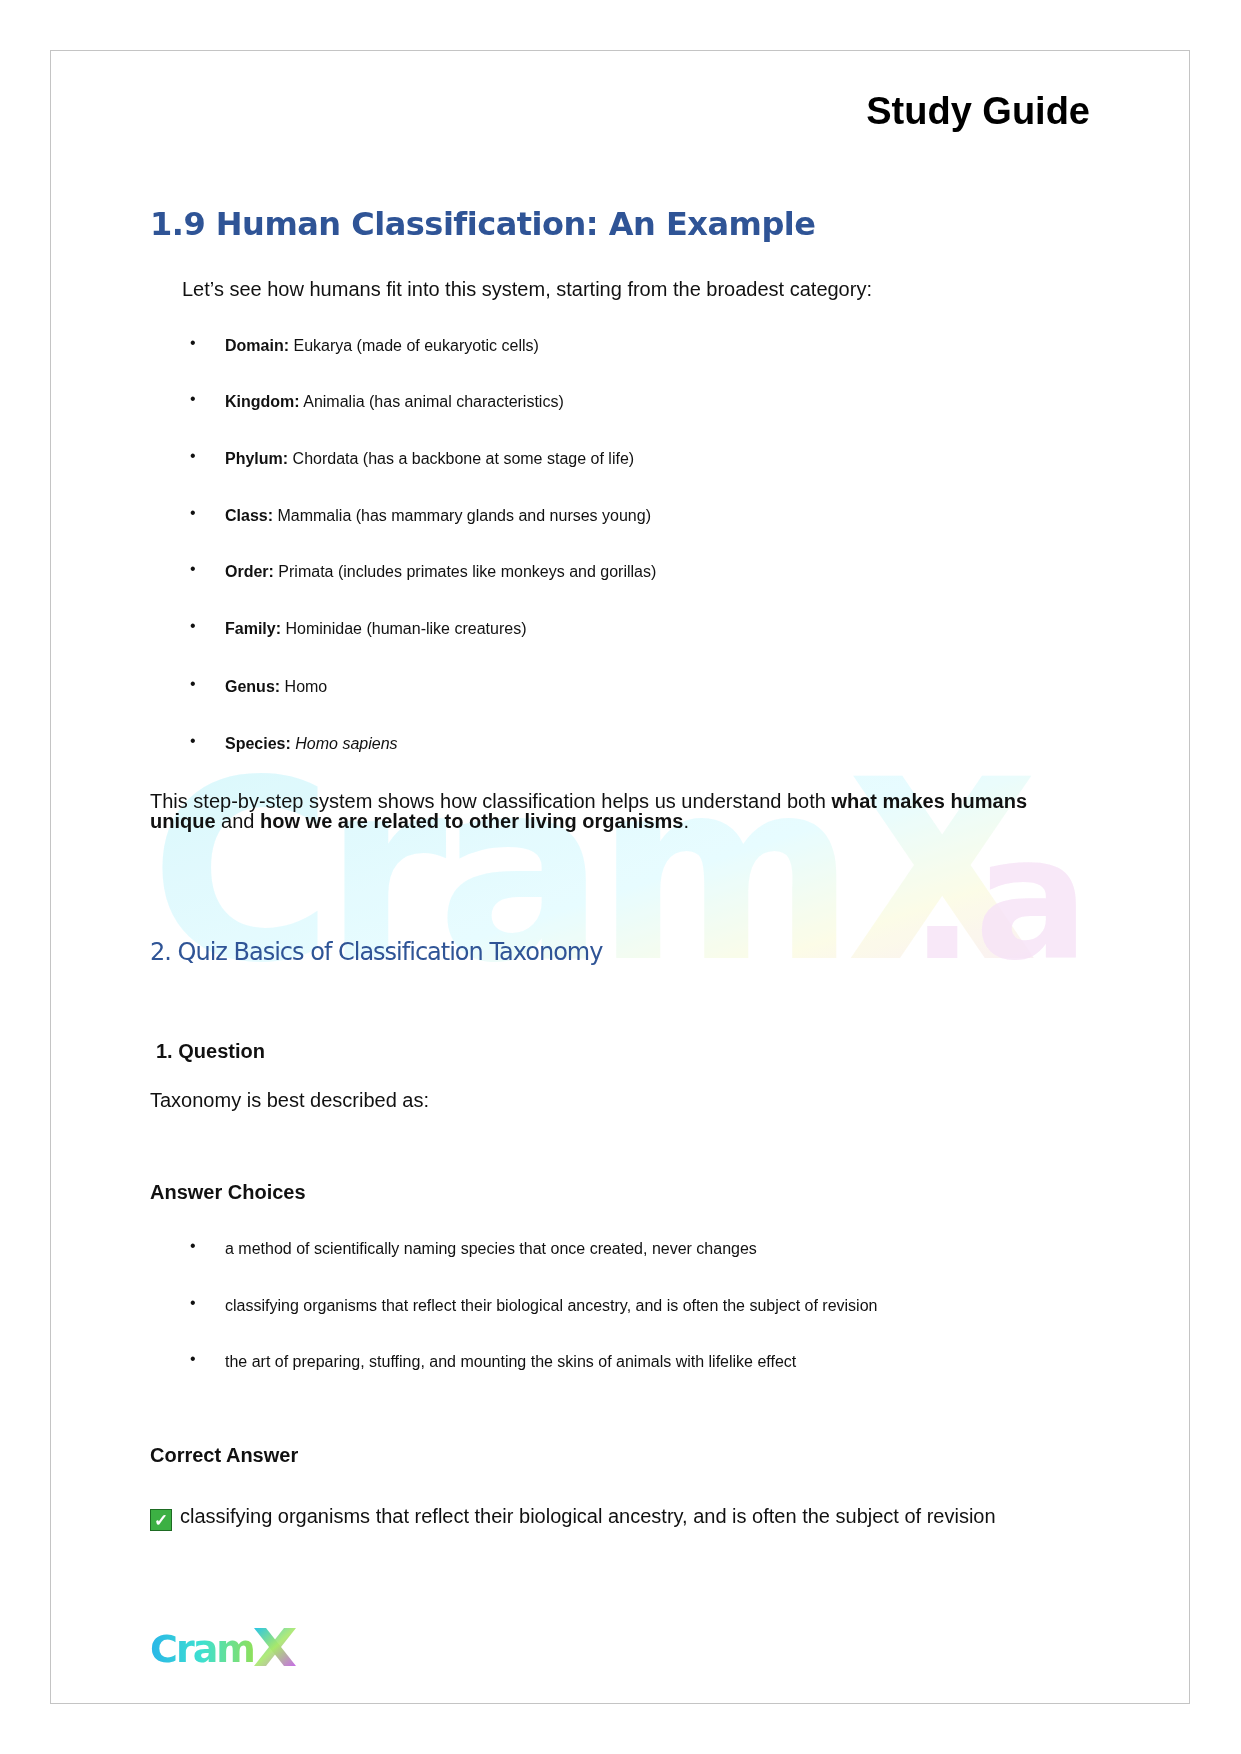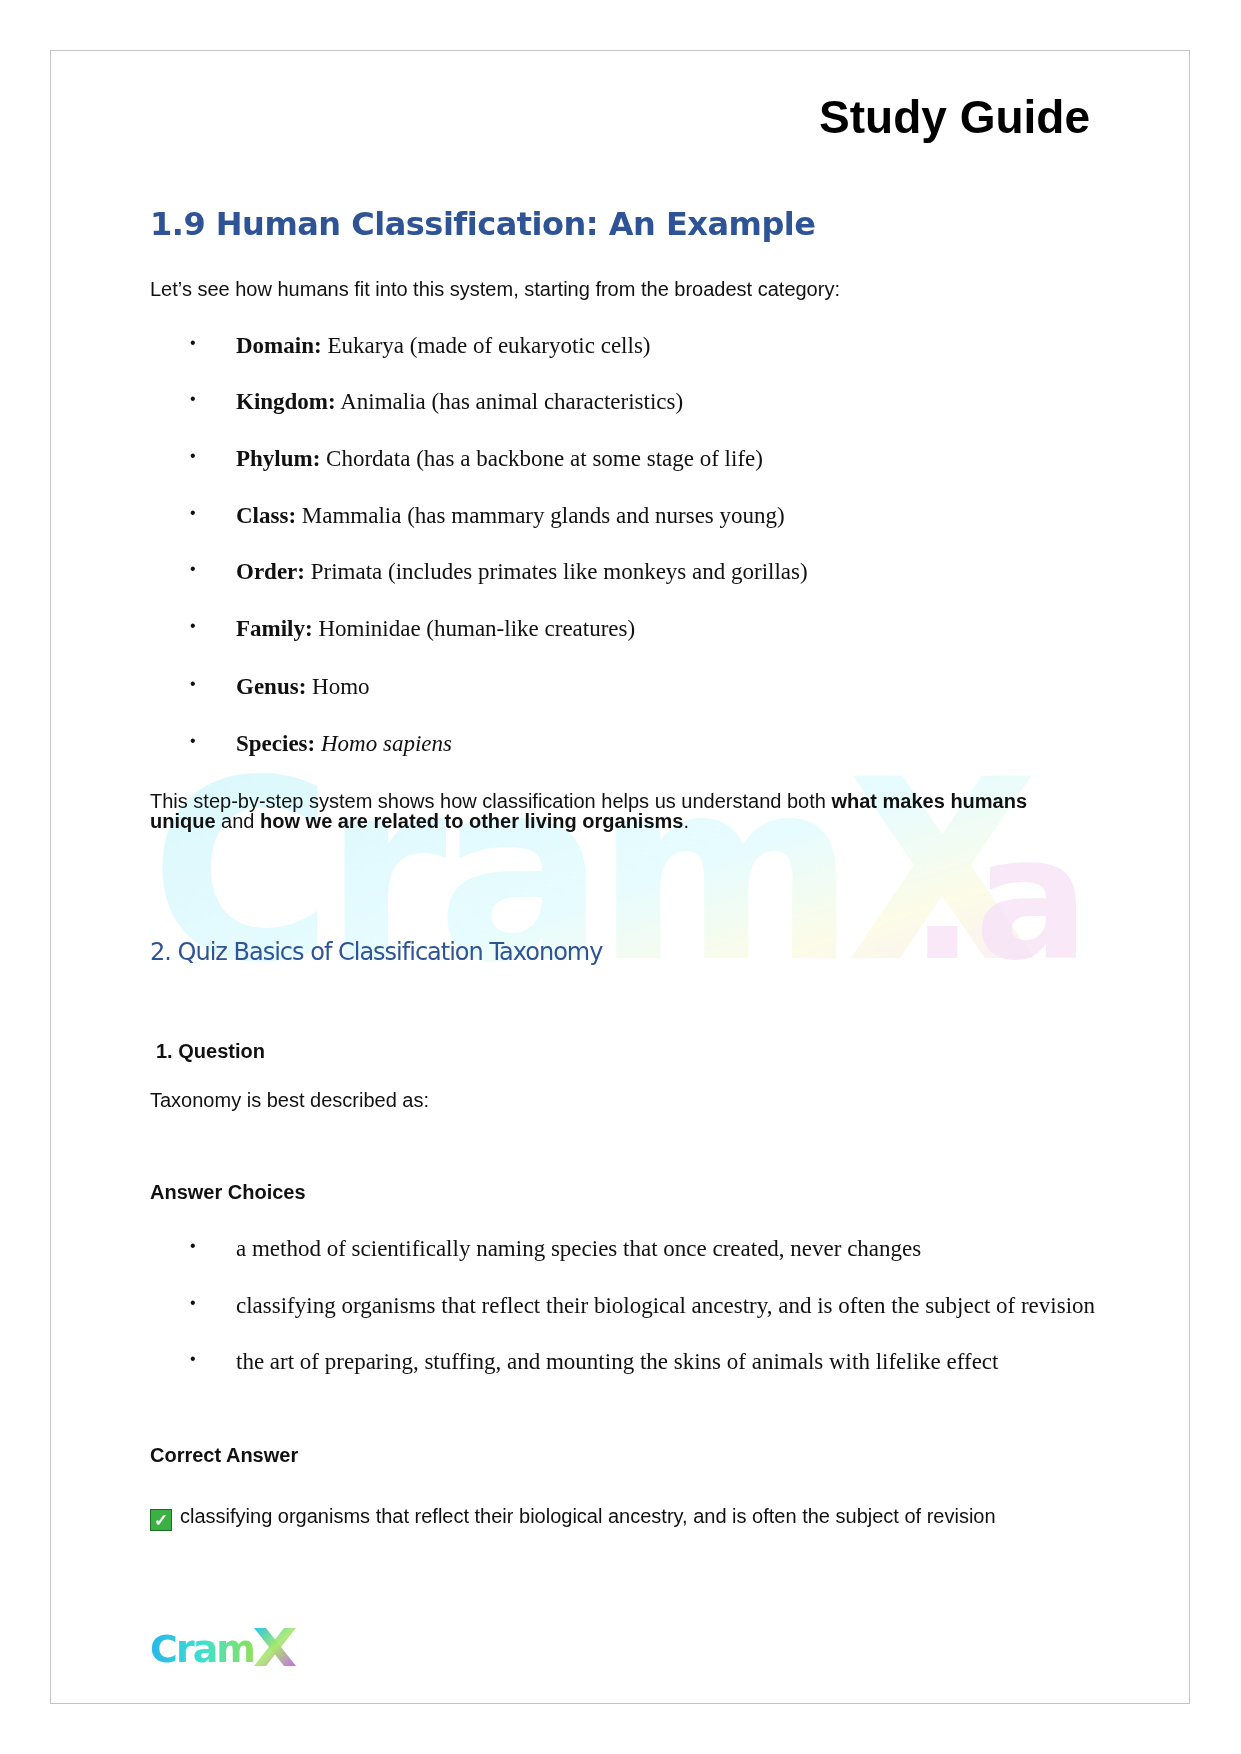--- a/index.html
+++ b/index.html
@@ -1,28 +1,28 @@
 <!DOCTYPE html>
 <html><head>
 <meta charset="utf-8">
 <style>
   html, body { margin:0; padding:0; background:#ffffff; }
   body { width:1241px; height:1754px; position:relative; overflow:hidden;
          font-family:"Liberation Sans", sans-serif; color:#111; }
   .page-border { position:absolute; left:50px; top:50px; width:1140px; height:1654px;
                  border:1px solid #c4c4c4; box-sizing:border-box; }
   .abs { position:absolute; white-space:nowrap; }
-  .doc-title { right:151px; top:90px; font-size:46px; font-weight:bold; color:#000;margin-left:32px; }
+  .doc-title { right:151px; top:90px; font-size:38px; font-weight:bold; color:#000;margin-left:32px; }
   .h-section { left:150px; font-size:32px; font-weight:bold; color:#2f5496;
                font-family:"DejaVu Sans", sans-serif; letter-spacing:-0.5px; }
   .h-section2 { left:150px; font-size:24px; color:#2f5496;
                font-family:"DejaVu Sans", sans-serif; letter-spacing:-1px; }
   .body-text { left:150px; font-size:20px; line-height:24px; color:#111; }
   .bullet-dot { position:absolute; left:190px; font-size:16px; }
-  .bullet-text { position:absolute; left:236px; font-size:23px; line-height:24px; white-space:nowrap;font-family:Liberation Serif, serif; }
+  .bullet-text { position:absolute; left:225px; font-size:16px; line-height:24px; white-space:nowrap; }
   .bold { font-weight:bold; }
   .ital { font-style:italic; }
   .sub-head { left:150px; font-size:20px; font-weight:bold; }
   .watermark { position:absolute; left:150px; top:758px; width:940px; height:240px;
                pointer-events:none; }
   .check-icon { display:inline-block; width:22px; height:22px; background:#3cb043;
                 border:1px solid #1e6b23; color:#fff; font-size:17px; line-height:22px;
                 text-align:center; vertical-align:-3px; margin-right:8px; box-sizing:border-box; font-weight:bold; }
   .logo { position:absolute; left:150px; top:1622px; }
   .content { position:relative; z-index:2; }
@@ -43,21 +43,21 @@
   </defs>
   <text x="0" y="200" font-family="DejaVu Sans, sans-serif" font-weight="bold" font-size="250" fill="url(#wmg)" opacity="0.75" letter-spacing="-10">CramX</text>
   <text x="760" y="200" font-family="DejaVu Sans, sans-serif" font-weight="bold" font-size="170" fill="#f7e4f7" opacity="0.85">.ai</text>
 </svg>
 
 <div class="content">
   <div class="abs doc-title">Study Guide</div>
 
   <div class="abs h-section" style="top:205px;">1.9 Human Classification: An Example</div>
 
-  <div class="abs body-text" style="top:277px;">Let’s see how humans fit into this system, starting from the broadest category:</div>
+  <div class="abs body-text" style="top:277px;margin-left:32px;">Let’s see how humans fit into this system, starting from the broadest category:</div>
 
   <div>
     <div style="position:absolute; top:334px; left:0;">
       <span class="bullet-dot">•</span>
       <span class="bullet-text"><span class="bold">Domain:</span> <span>Eukarya (made of eukaryotic cells)</span></span>
     </div>
     <div style="position:absolute; top:390px; left:0;">
       <span class="bullet-dot">•</span>
       <span class="bullet-text"><span class="bold">Kingdom:</span> <span>Animalia (has animal characteristics)</span></span>
     </div>

